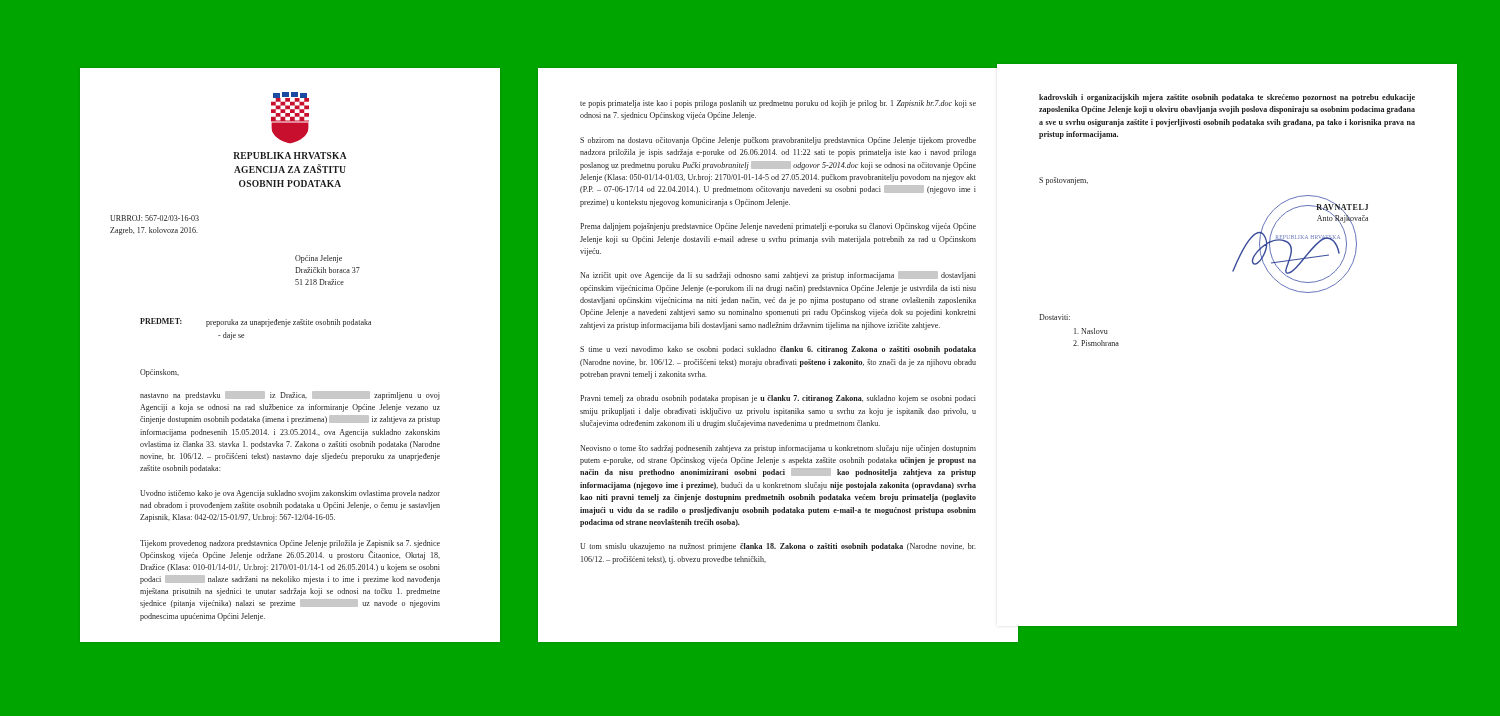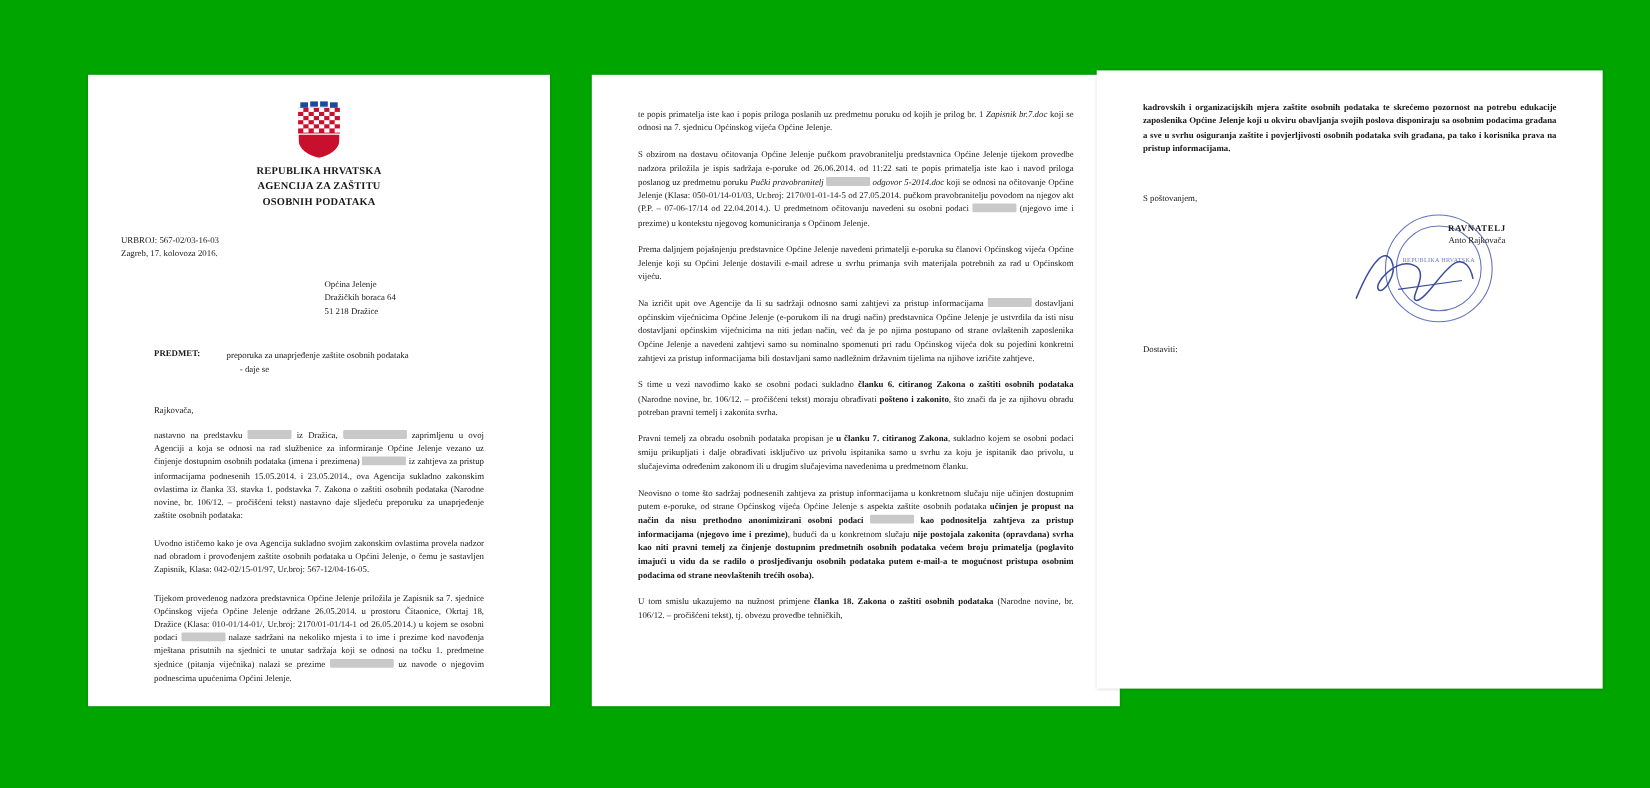--- a/index.html
+++ b/index.html
@@ -240,33 +240,33 @@
       </div>
     </div>
 
     <div class="klasa-block">
       <div>URBROJ: 567-02/03-16-03</div>
       <div>Zagreb, 17. kolovoza 2016.</div>
     </div>
 
     <div class="addressee">
       <div>Općina Jelenje</div>
-      <div>Dražičkih boraca 64</div>
+      <div>Dražičkih boraca 37</div>
       <div>51 218 Dražice</div>
     </div>
 
     <div class="subject-row">
       <div class="subject-label">PREDMET:</div>
       <div class="subject-text">
         <div>preporuka za unaprjeđenje zaštite osobnih podataka</div>
         <div class="subject-dash">- daje se</div>
       </div>
     </div>
 
-    <div class="greeting">Rajkovača,</div>
+    <div class="greeting">Općinskom,</div>
 
     <p class="body-p">
       nastavno na predstavku <span class="redact r-md">&nbsp;</span>
       iz Dražica, <span class="redact r-lg">&nbsp;</span>
       zaprimljenu u ovoj Agenciji a koja se odnosi na rad službenice za informiranje Općine Jelenje vezano uz činjenje
       dostupnim osobnih podataka (imena i prezimena) <span class="redact r-md">&nbsp;</span>
       iz zahtjeva za pristup informacijama podnesenih 15.05.2014. i 23.05.2014., ova Agencija sukladno zakonskim
       ovlastima iz članka 33. stavka 1. podstavka 7. Zakona o zaštiti osobnih podataka (Narodne novine, br. 106/12. –
       pročišćeni tekst) nastavno daje sljedeću preporuku za unaprjeđenje zaštite osobnih podataka:
     </p>
@@ -360,16 +360,20 @@
           <div class="t2">Anto Rajkovača</div>
         </div>
         <svg class="squiggle" viewBox="0 0 120 64">
           <path d="M8,52 C22,18 34,6 40,18 C46,30 32,50 28,44 C24,38 44,16 60,22 C76,28 56,52 62,54 C70,56 86,26 98,20 C106,16 112,24 114,34" fill="none" stroke="#1b2f8a" stroke-width="1.4" stroke-linecap="round"></path>
           <path d="M46,44 L104,36" fill="none" stroke="#1b2f8a" stroke-width="1.1"></path>
         </svg>
       </div>
 
       <div class="deliver">
         <div class="deliver-title">Dostaviti:</div>
+        <ol>
+          <li>Naslovu</li>
+          <li>Pismohrana</li>
+        </ol>
       </div>
     </div>
   </div>
 </div>
 
 </body></html>

